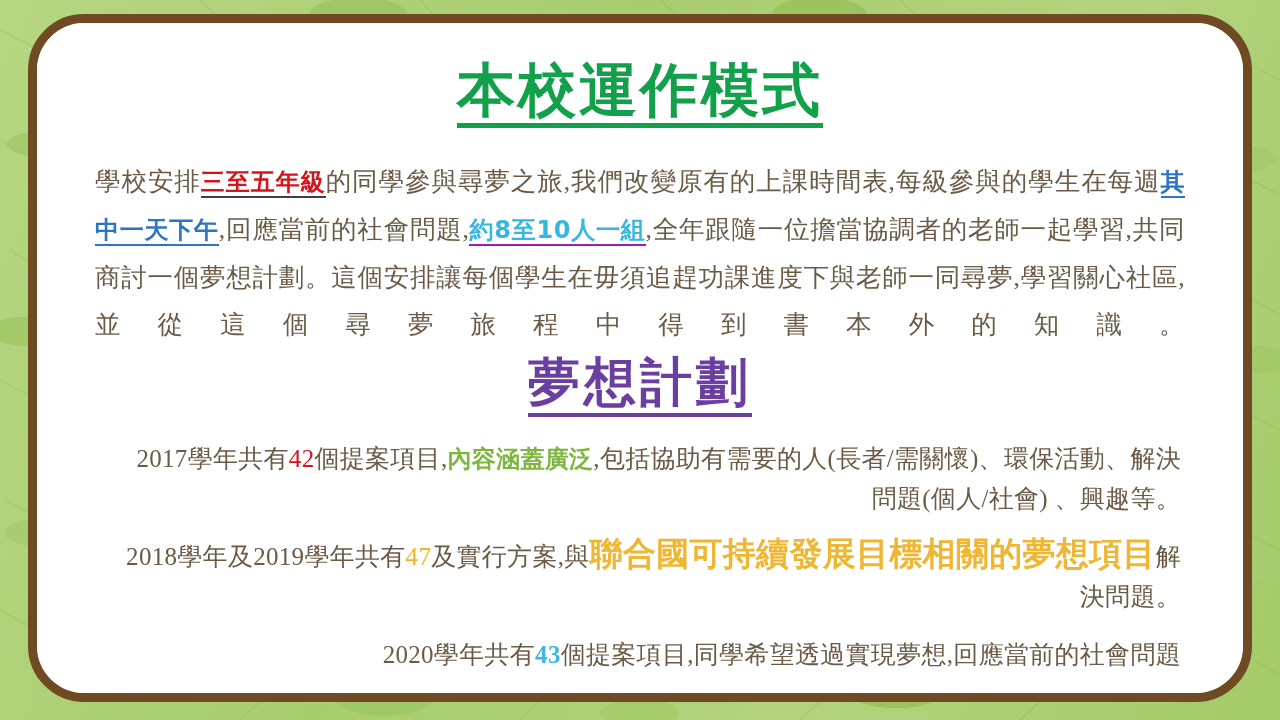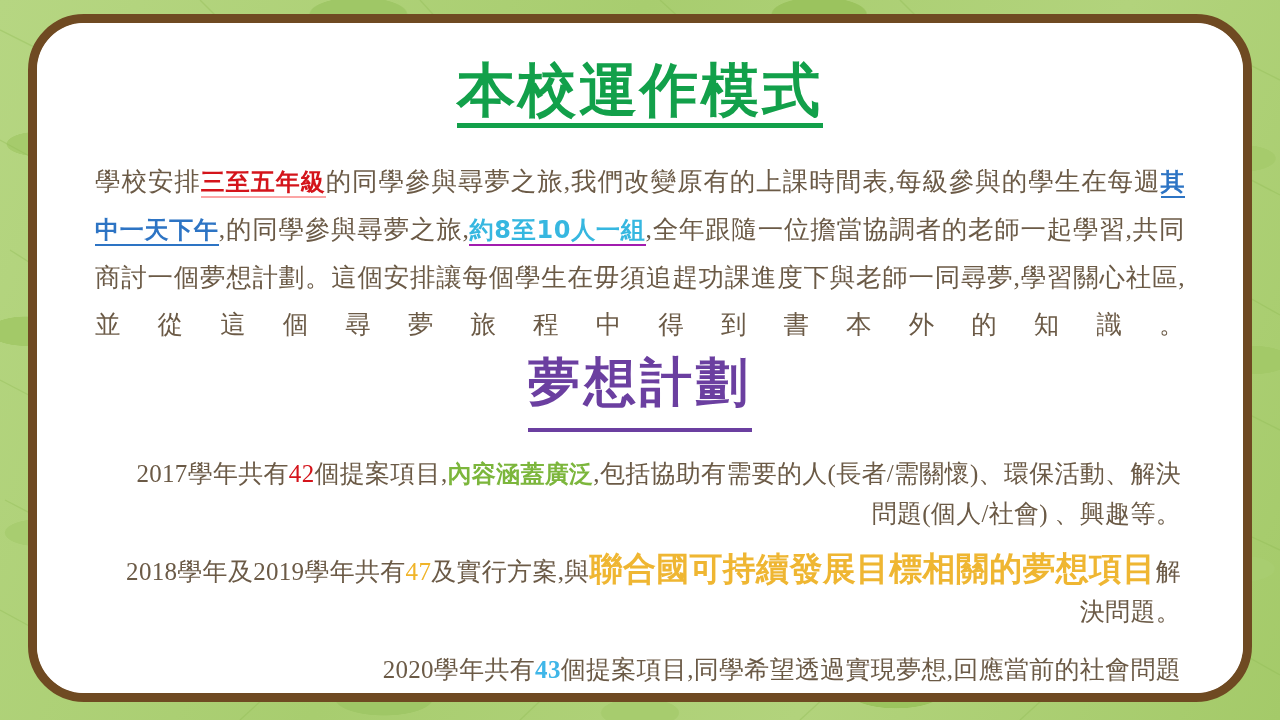--- a/index.html
+++ b/index.html
@@ -112,21 +112,21 @@
     line-height: 47px;
     color: #6b5a46;
     text-align: justify;
     text-align-last: justify;
     letter-spacing: .5px;
   }
 
   .em-red {
     color: #d4141b;
     font-weight: bold;
-    border-bottom: 2px solid #fca5a5;
+    border-bottom: 2px solid #404040;
     font-family: "DejaVu Sans", "Liberation Sans", sans-serif;
     font-size: 24px;
   }
   .em-blue {
     color: #2d74c4;
     font-weight: bold;
     border-bottom: 2px solid #2d74c4;
     font-family: "DejaVu Sans", "Liberation Sans", sans-serif;
     font-size: 24px;
   }
@@ -158,21 +158,21 @@
     color: #6b3fa0;
     font-family: "DejaVu Sans", "Liberation Sans", sans-serif;
     font-weight: bold;
     font-size: 52px;
     line-height: 1;
     letter-spacing: 4px;
     margin: 8px 0 0 0;
   }
   .title-sub span.tx {
     border-bottom: 4px solid #6b3fa0;
-    padding-bottom: 20px;
+    padding-bottom: 5px;
     display: inline-block;
   }
 
   .bullets {
     margin: 22px 62px 0 78px;
     color: #6b5a46;
   }
   .bullet {
     font-size: 25px;
     line-height: 40px;
@@ -214,21 +214,21 @@
   </svg>
 
   <div class="frame">
     <div class="frame-inner">
       <div class="content">
 
         <div class="title-main">
           <span class="tx">本校運作模式</span>
         </div>
 
-        <div class="para-main"><span>學校安排</span><span class="em-red">三至五年級</span><span>的同學參與尋夢之旅,我們改變原有的上課時間表,每級參與的學生在每週</span><span class="em-blue">其中一天下午</span><span>,的同學參與尋夢之旅,</span><span class="em-cyan">約8至10人一組</span><span>,全年跟隨一位擔當協調者的老師一起學習,共同商討一個夢想計劃。這個安排讓每個學生在毋須追趕功課進度下與老師一同尋夢,學習關心社區,並從這個尋夢旅程中得到書本外的知識。</span></div>
+        <div class="para-main"><span>學校安排</span><span class="em-red">三至五年級</span><span>的同學參與尋夢之旅,我們改變原有的上課時間表,每級參與的學生在每週</span><span class="em-blue">其中一天下午</span><span>,回應當前的社會問題,</span><span class="em-cyan">約8至10人一組</span><span>,全年跟隨一位擔當協調者的老師一起學習,共同商討一個夢想計劃。這個安排讓每個學生在毋須追趕功課進度下與老師一同尋夢,學習關心社區,並從這個尋夢旅程中得到書本外的知識。</span></div>
 
         <div class="title-sub">
           <span class="tx">夢想計劃</span>
         </div>
 
         <div class="bullets">
 
           <div class="bullet"><span>2017學年共有</span><span class="num n-red">42</span><span>個提案項目,</span><span class="em-green">內容涵蓋廣泛</span><span>,包括協助有需要的人(長者/需關懷)、環保活動、解決問題(個人/社會) 、興趣等。</span></div>
 
           <div class="bullet b2"><span>2018學年及2019學年共有</span><span class="num n-gold">47</span><span>及實行方案,與</span><span class="em-gold">聯合國可持續發展目標相關的夢想項目</span><span>解決問題。</span></div>

